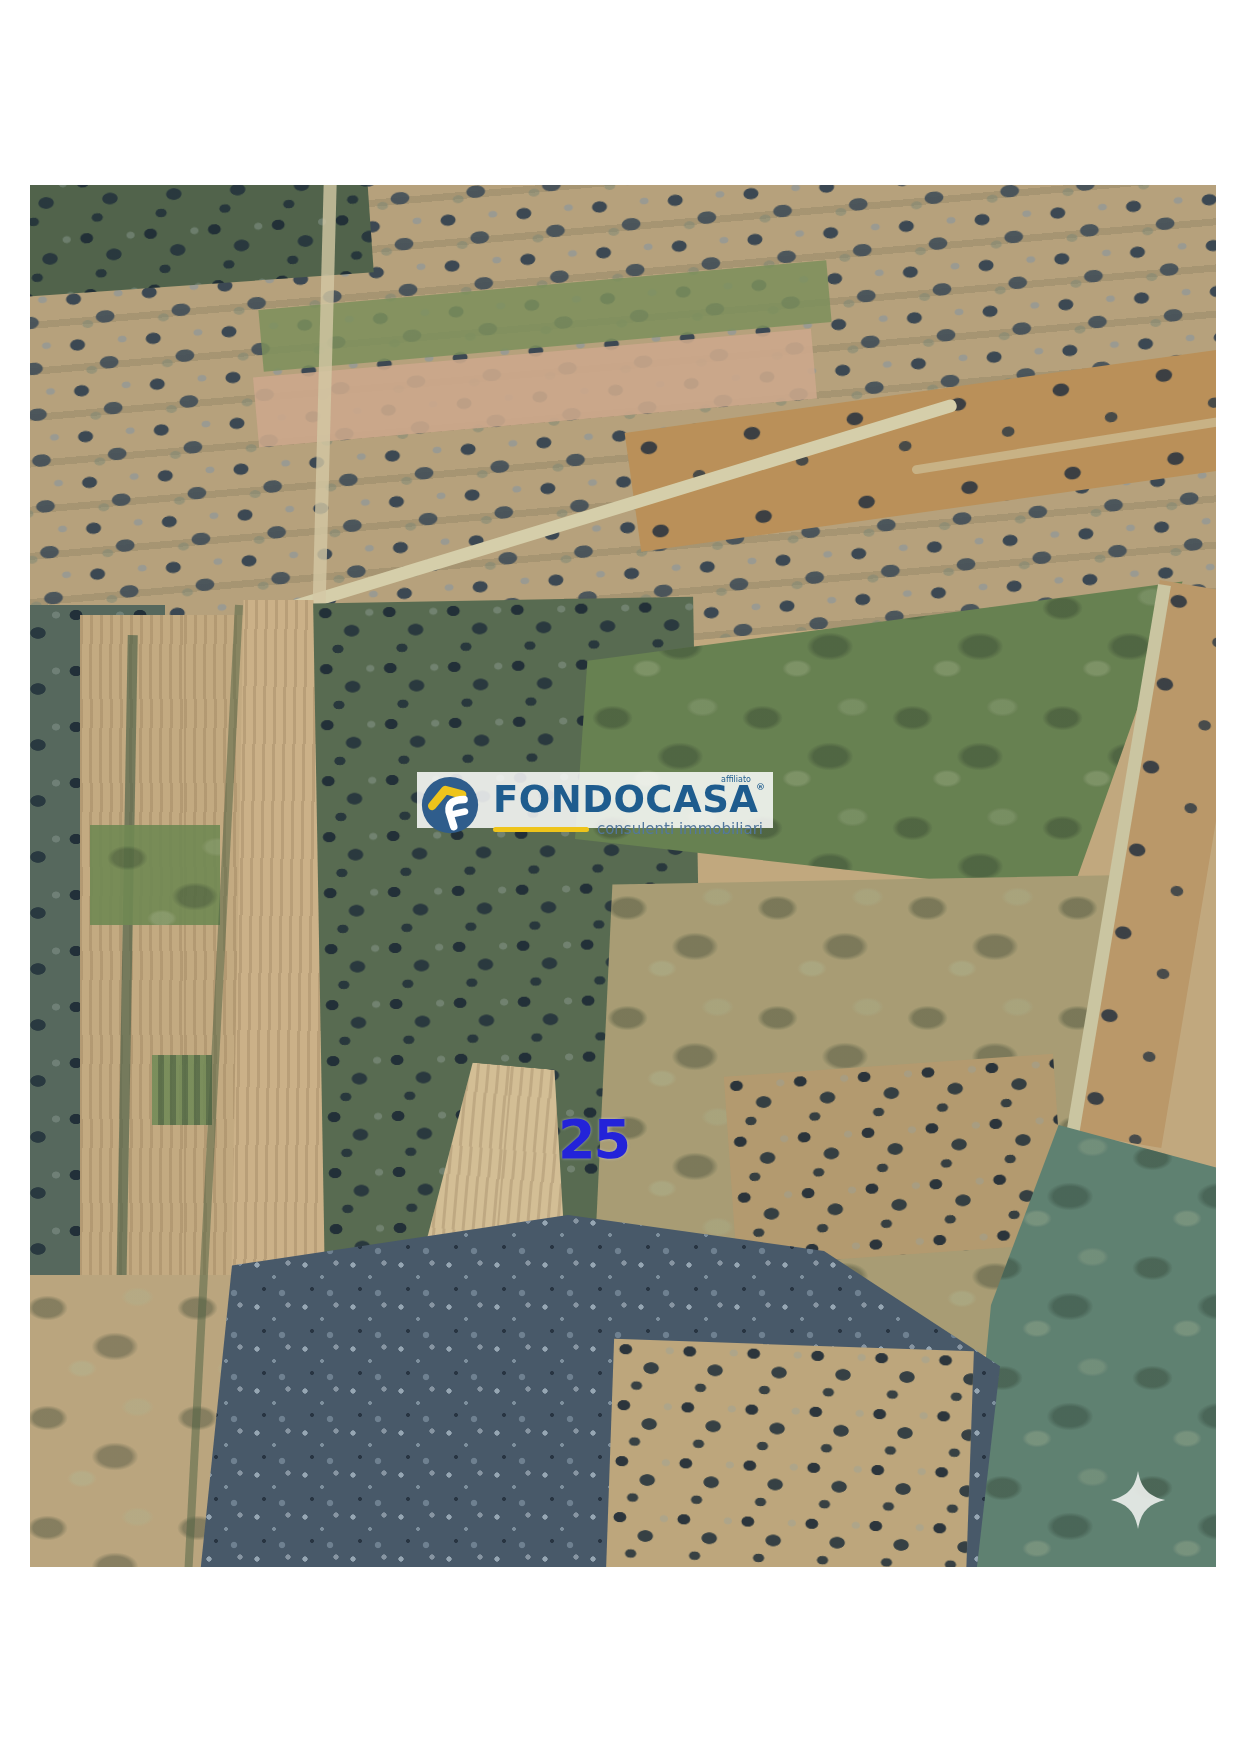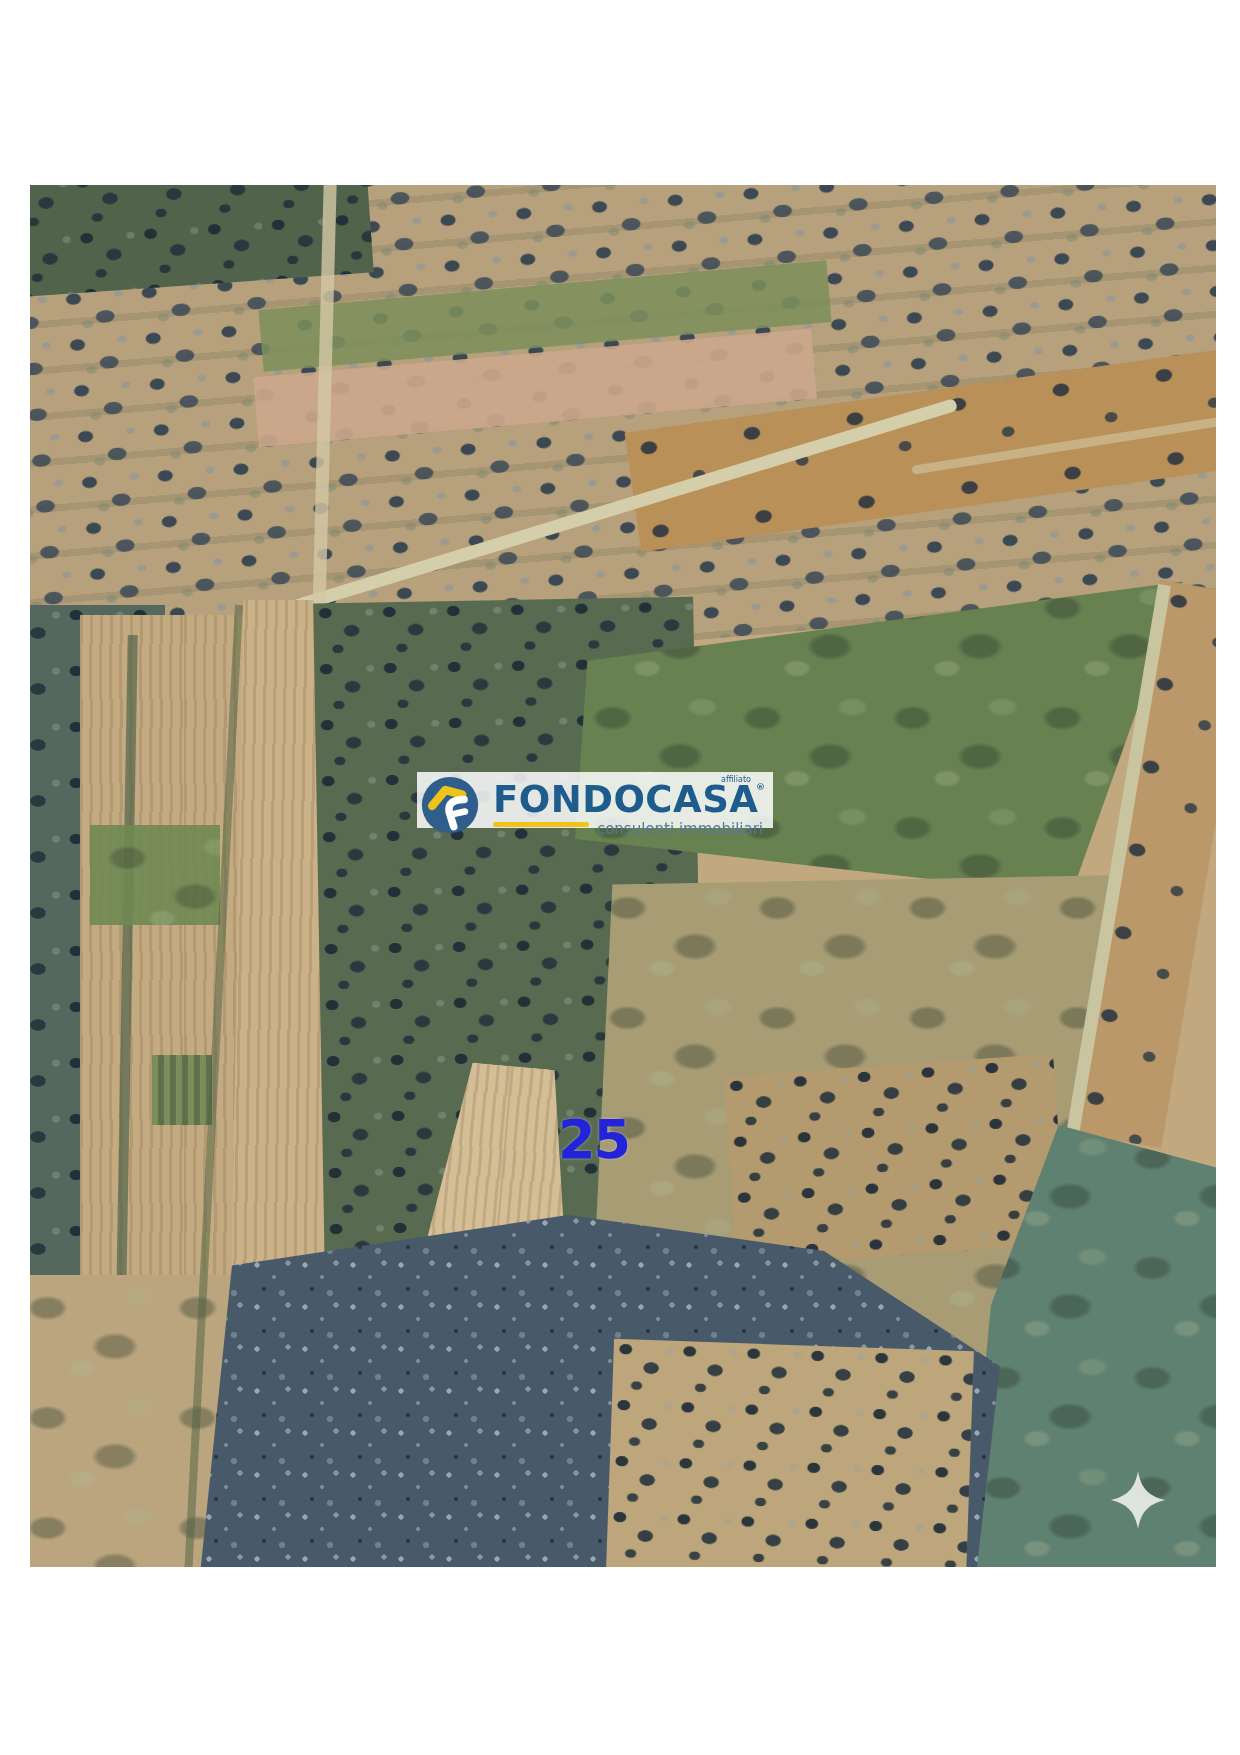--- a/index.html
+++ b/index.html
@@ -71,21 +71,21 @@
     letter-spacing:.5px;white-space:nowrap;
   }
   #registered{
     position:absolute;right:8px;top:10px;font-size:9px;color:var(--brand-blue);font-weight:bold;
   }
   #affiliato{
     position:absolute;right:22px;top:3px;font-size:8px;color:var(--brand-blue);
   }
   #logo-row2{
     position:absolute;left:76px;top:50px;width:270px;height:14px;
-    display:flex;
+    display:flex;align-items:center;
   }
   #yellow-bar{width:150px;height:5px;border-radius:3px;background:var(--accent-yellow);}
   #tagline{margin-left:8px;font-size:15px;line-height:1;color:var(--tagline-blue);white-space:nowrap;}
   
   #parcel-label{
     position:absolute;left:528px;top:928px;
     font-size:54px;font-weight:bold;letter-spacing:-2px;line-height:1;
     color:var(--parcel-blue);
     text-shadow:0 0 3px rgba(215,222,255,.55);
   }

